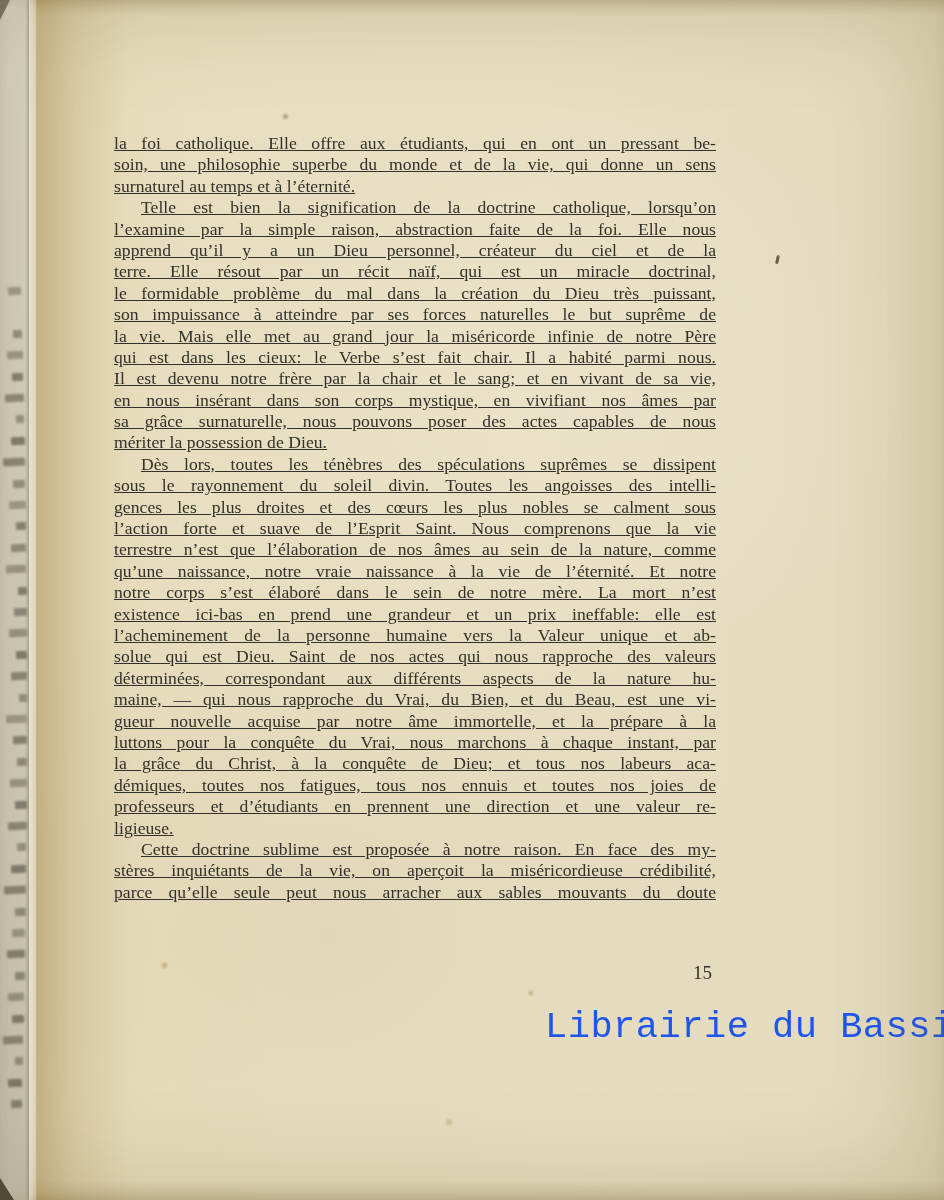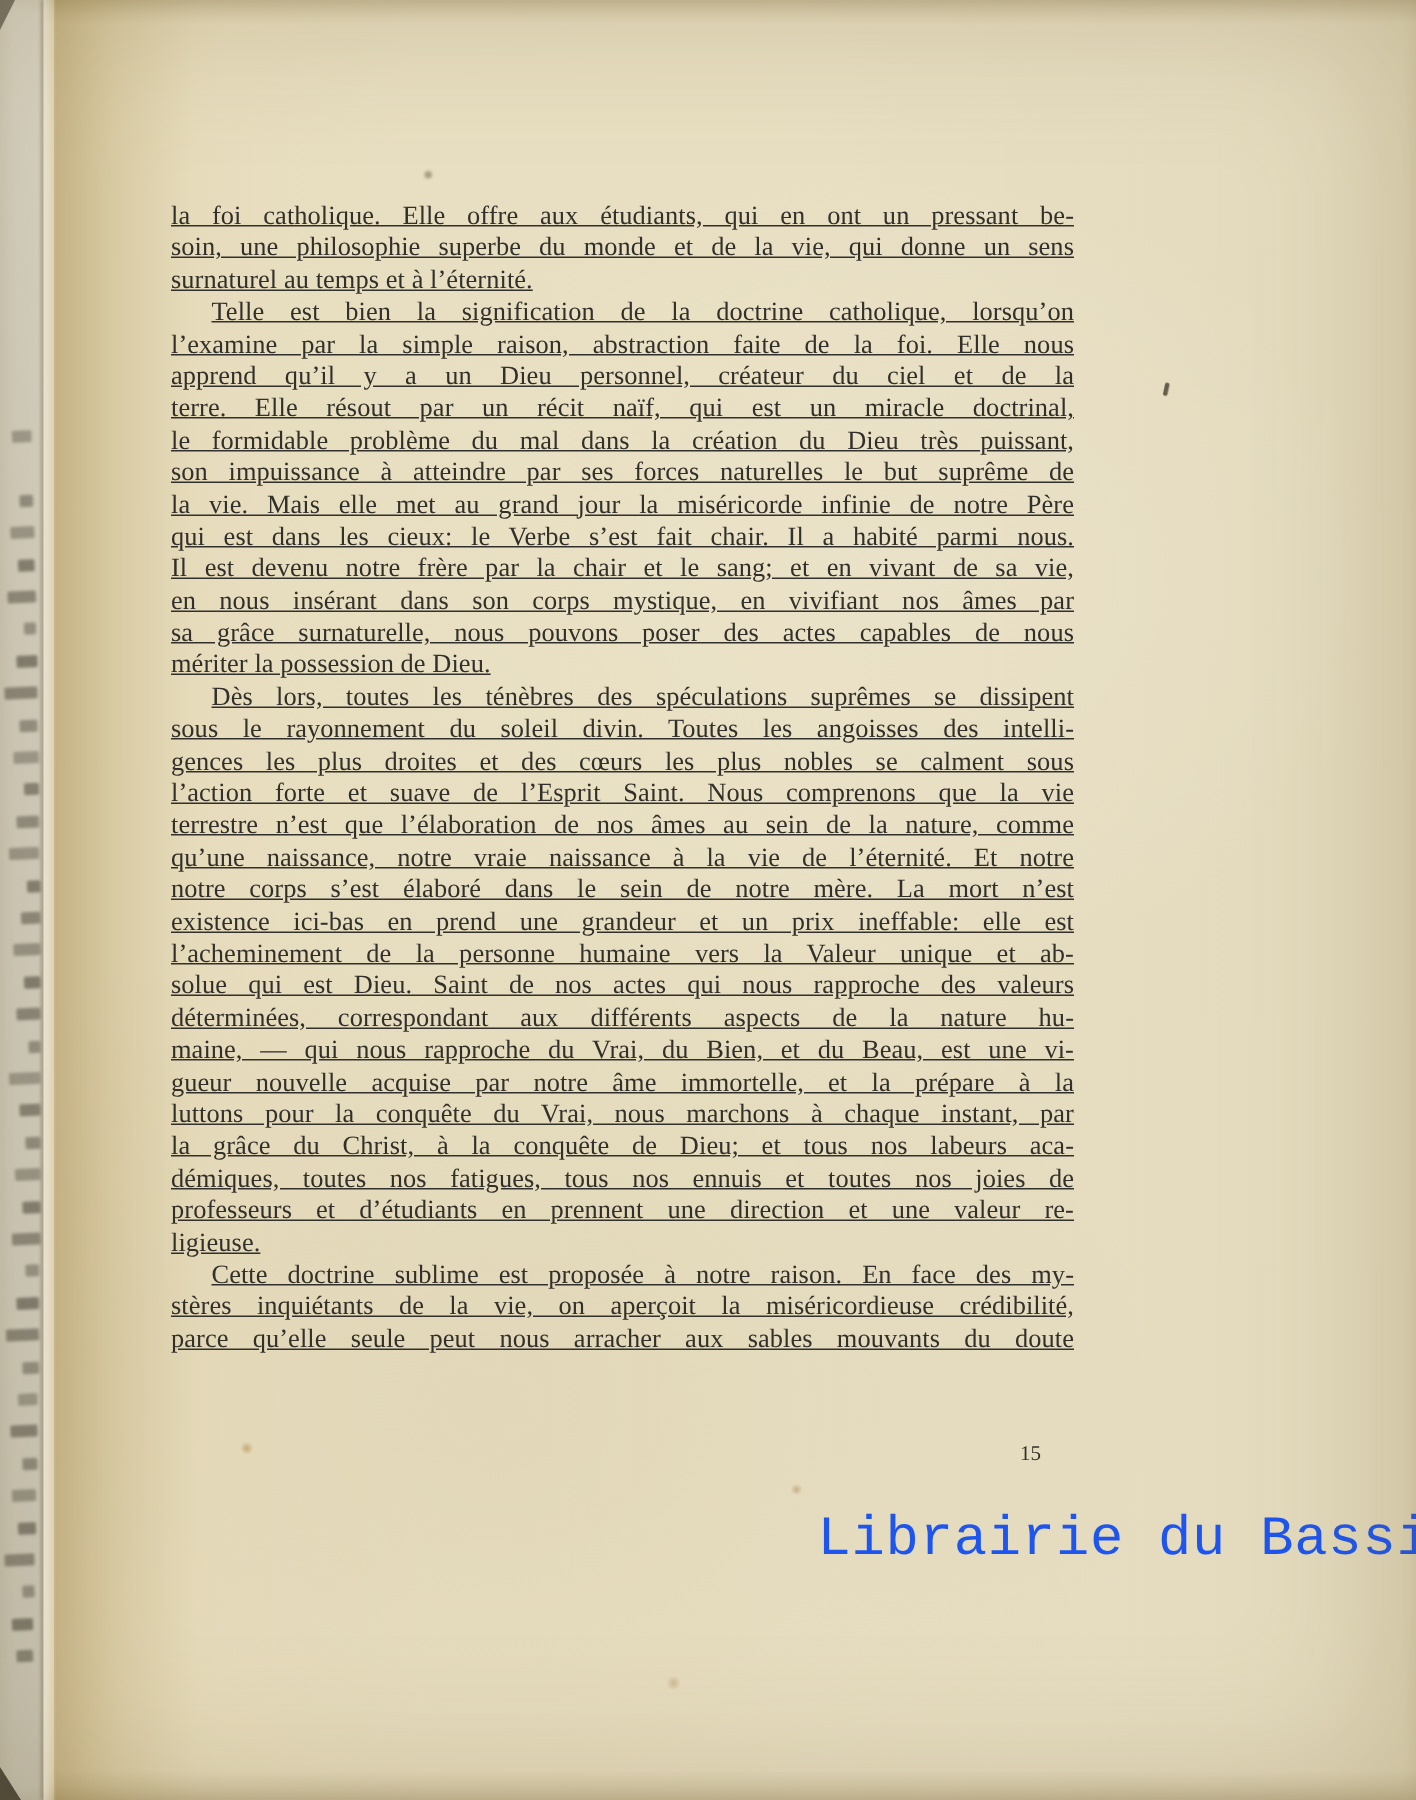--- a/index.html
+++ b/index.html
@@ -40,22 +40,22 @@
     position:absolute;left:114px;top:133px;width:602px;
     color:#32302a;font-family:"Liberation Serif","DejaVu Serif",serif;
     font-size:17.6px;letter-spacing:.05px;
   }
   .para{margin:0;text-decoration:underline;}
   .line{line-height:21.4px;height:21.4px;overflow:hidden;
     text-align:justify;text-align-last:justify;}
   .line.para-end{text-align-last:left;}
   .line.indent{text-indent:27px;}
 
-  .page-number{position:absolute;left:96px;top:962px;width:598px;text-align:right;
-    font-family:"Liberation Serif","DejaVu Serif",serif;font-size:14px;color:#32302a;}
+  .page-number{position:absolute;left:114px;top:962px;width:598px;text-align:right;
+    font-family:"Liberation Serif","DejaVu Serif",serif;font-size:19px;color:#32302a;}
 
   .watermark{position:absolute;left:505px;top:1006px;
     font-family:Liberation Mono, monospace;
     font-size:37px;color:#1e55ee;letter-spacing:.5px;white-space:nowrap;margin-left:40px;}
 
   .spot{position:absolute;border-radius:50%;pointer-events:none;}
   .spot.s1{left:160px;top:961px;width:9px;height:9px;
     background:radial-gradient(circle,rgba(160,115,40,.45),rgba(160,115,40,0) 70%);}
   .spot.s2{left:527px;top:989px;width:8px;height:8px;
     background:radial-gradient(circle,rgba(150,110,45,.38),rgba(150,110,45,0) 70%);}

